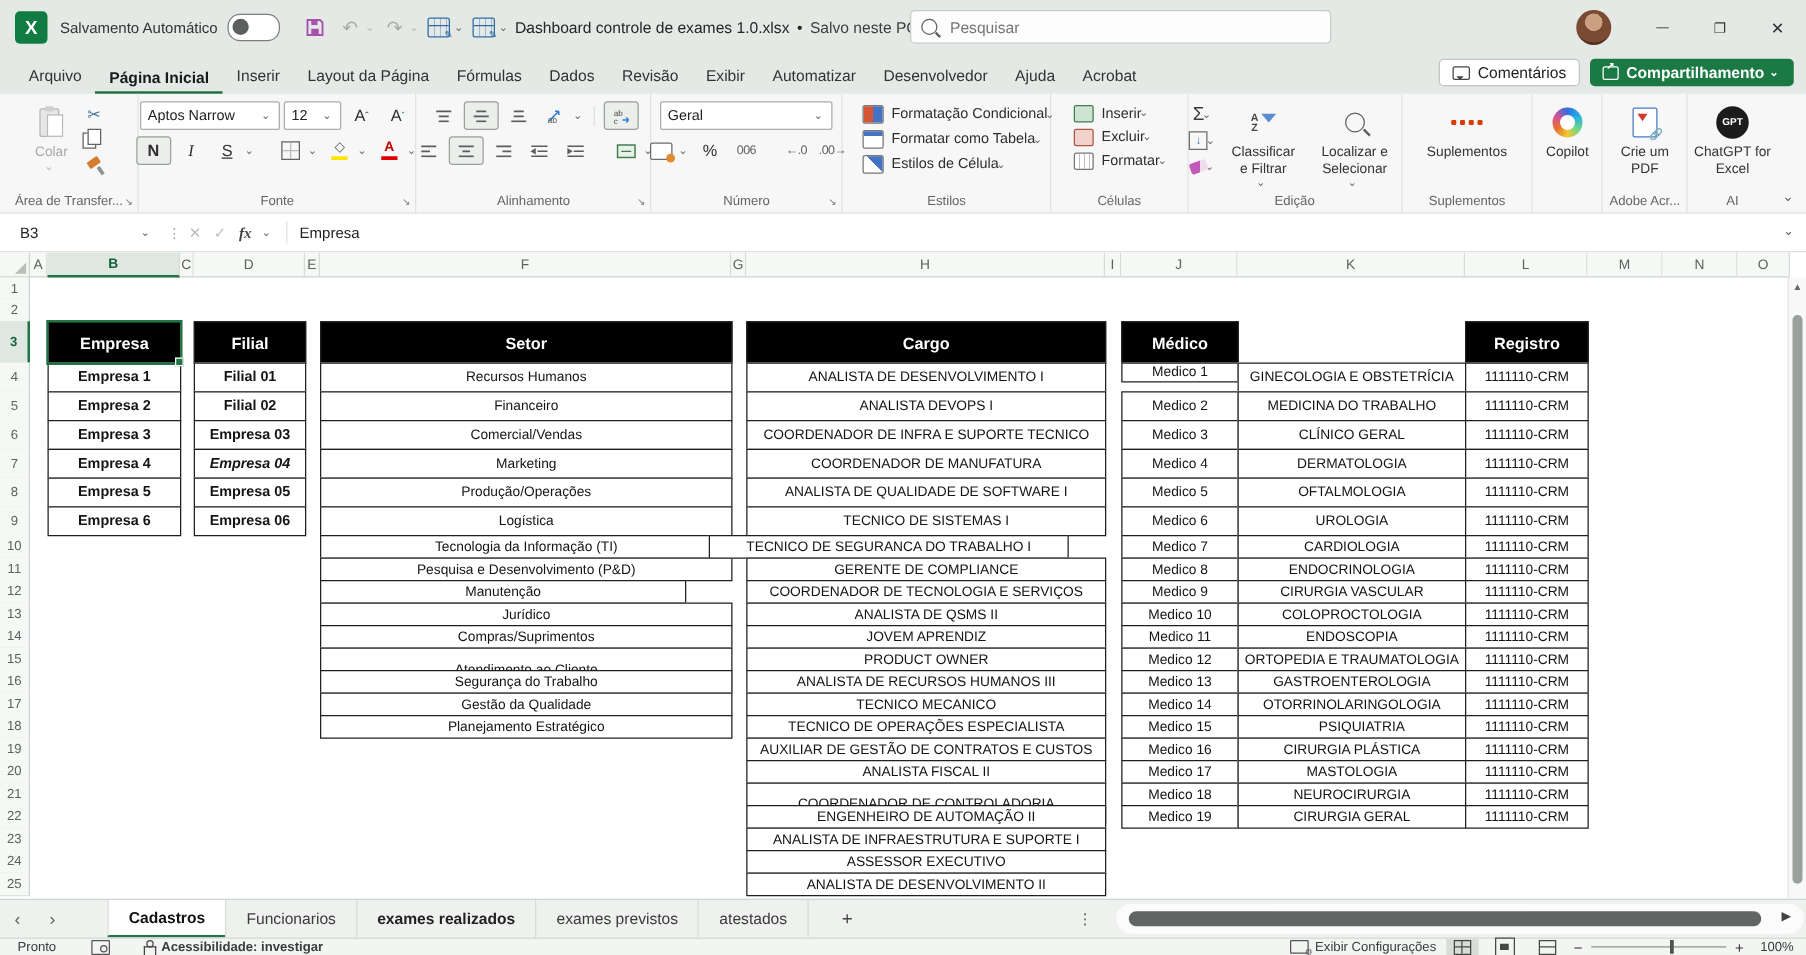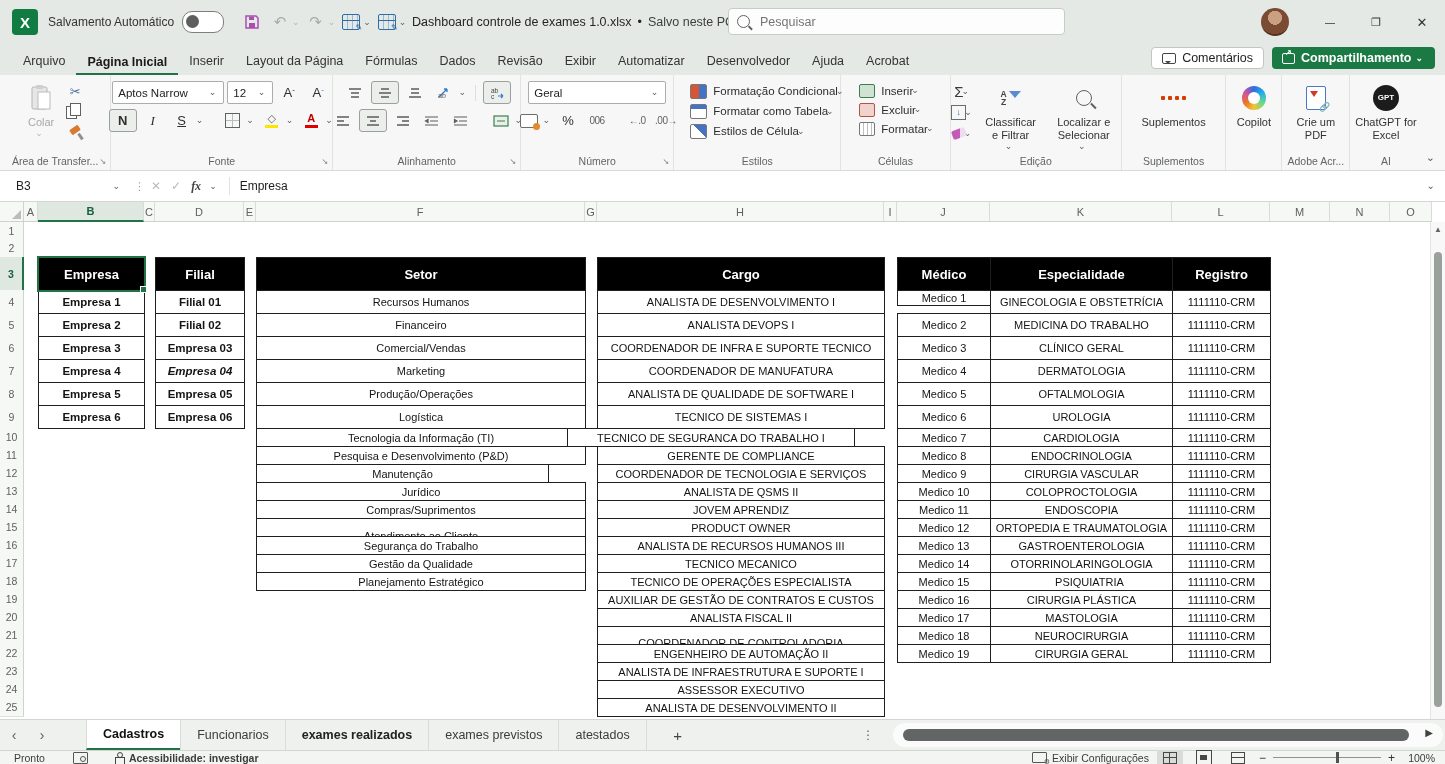--- a/index.html
+++ b/index.html
@@ -706,21 +706,20 @@
       <div class="tcell" style="left: 897px; width: 94px; top: 280px; height: 19px;">Medico 10</div>
       <div class="tcell" style="left: 897px; width: 94px; top: 298px; height: 19px;">Medico 11</div>
       <div class="tcell" style="left: 897px; width: 94px; top: 316px; height: 19px;">Medico 12</div>
       <div class="tcell" style="left: 897px; width: 94px; top: 334px; height: 19px;">Medico 13</div>
       <div class="tcell" style="left: 897px; width: 94px; top: 352px; height: 19px;">Medico 14</div>
       <div class="tcell" style="left: 897px; width: 94px; top: 370px; height: 19px;">Medico 15</div>
       <div class="tcell" style="left: 897px; width: 94px; top: 388px; height: 19px;">Medico 16</div>
       <div class="tcell" style="left: 897px; width: 94px; top: 406px; height: 19px;">Medico 17</div>
       <div class="tcell" style="left: 897px; width: 94px; top: 424px; height: 19px;">Medico 18</div>
       <div class="tcell" style="left: 897px; width: 94px; top: 442px; height: 19px;">Medico 19</div>
-      <div class="tcell hdr" style="left: 990px; width: 183px; top: 55px; height: 34px;">Especialidade</div>
       <div class="tcell" style="left: 990px; width: 183px; top: 88px; height: 24px;">GINECOLOGIA E OBSTETRÍCIA</div>
       <div class="tcell" style="left: 990px; width: 183px; top: 111px; height: 24px;">MEDICINA DO TRABALHO</div>
       <div class="tcell" style="left: 990px; width: 183px; top: 134px; height: 24px;">CLÍNICO GERAL</div>
       <div class="tcell" style="left: 990px; width: 183px; top: 157px; height: 24px;">DERMATOLOGIA</div>
       <div class="tcell" style="left: 990px; width: 183px; top: 180px; height: 24px;">OFTALMOLOGIA</div>
       <div class="tcell" style="left: 990px; width: 183px; top: 203px; height: 24px;">UROLOGIA</div>
       <div class="tcell" style="left: 990px; width: 183px; top: 226px; height: 19px;">CARDIOLOGIA</div>
       <div class="tcell" style="left: 990px; width: 183px; top: 244px; height: 19px;">ENDOCRINOLOGIA</div>
       <div class="tcell" style="left: 990px; width: 183px; top: 262px; height: 19px;">CIRURGIA VASCULAR</div>
       <div class="tcell" style="left: 990px; width: 183px; top: 280px; height: 19px;">COLOPROCTOLOGIA</div>

